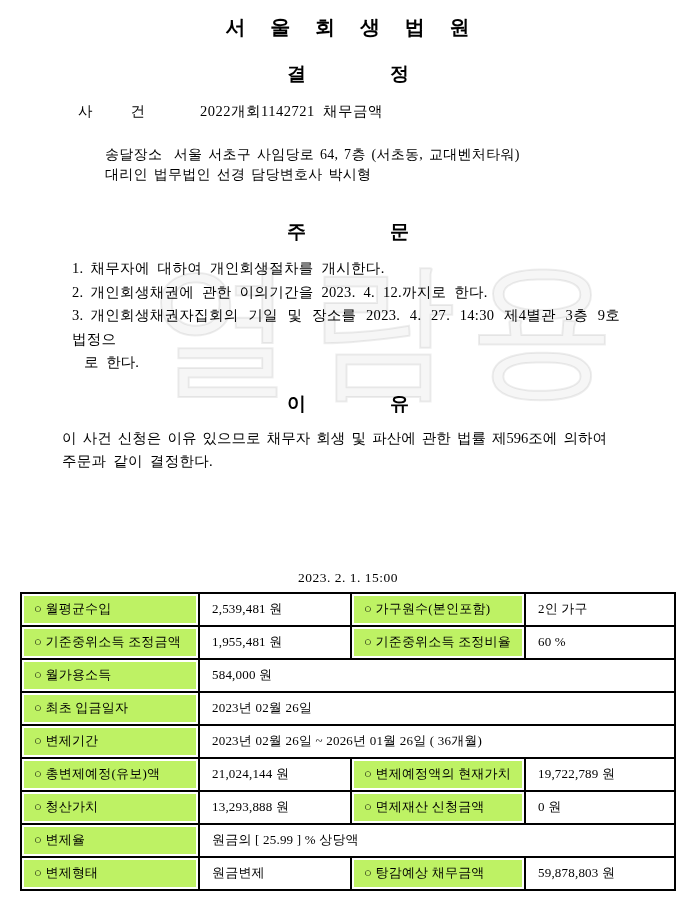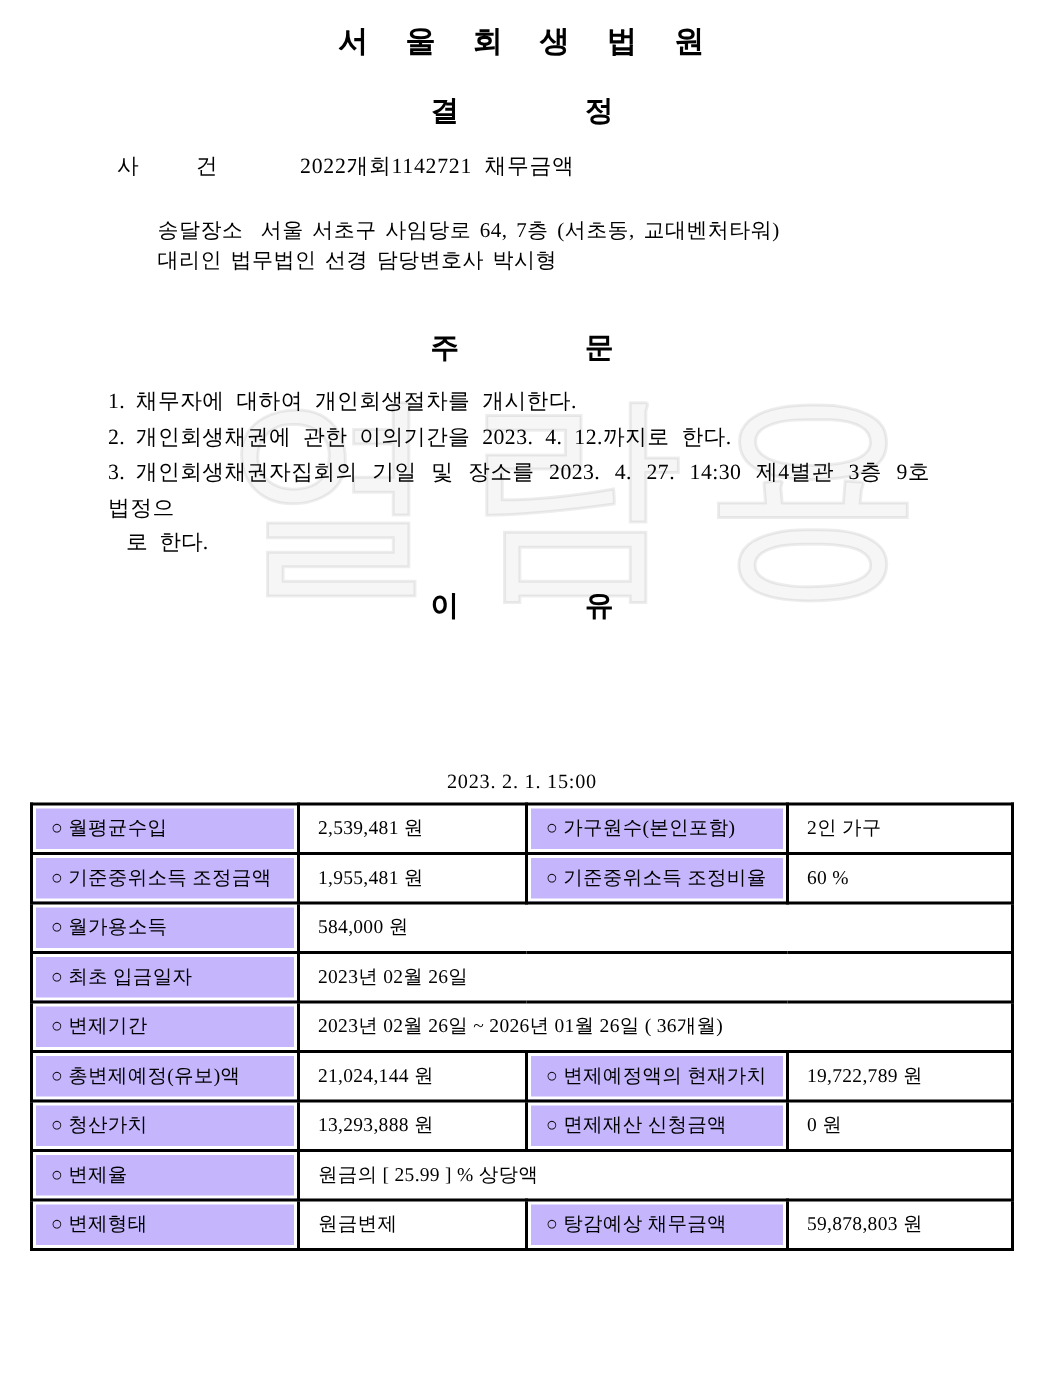--- a/index.html
+++ b/index.html
@@ -103,21 +103,21 @@
   }
   table.repay td {
     border: 2px solid #000;
     height: 33px;
     padding: 0 12px;
     white-space: nowrap;
     overflow: hidden;
     letter-spacing: 0.2px;
   }
   td.lbl {
-    background: #c4b5fd;
+    background: #bef264;
     box-shadow: inset 0 0 0 2px #fff;
     padding-left: 12px;
   }
   td.val-r { }
   td.val-l { text-align: left; }
 </style>
 </head>
 <body>
 
 <div class="page">
@@ -151,20 +151,24 @@
         <span class="num">2.</span><span>개인회생채권에 관한 이의기간을 2023. 4. 12.까지로 한다.</span>
       </div>
       <div class="order-item justified">
         <span class="num">3.</span><span>개인회생채권자집회의 기일 및 장소를 2023. 4. 27. 14:30 제4별관 3층 9호 법정으</span>
       </div>
       <div class="order-cont">로 한다.</div>
     </div>
 
     <h2 class="big-heading reason-heading">이 유</h2>
 
+    <div class="reason-block">
+      <div class="reason-l1">이 사건 신청은 이유 있으므로 채무자 회생 및 파산에 관한 법률 제596조에 의하여</div>
+      <div class="reason-l2">주문과 같이 결정한다.</div>
+    </div>
 
     <div class="datetime">2023. 2. 1. 15:00</div>
 
     <table class="repay">
       <colgroup>
         <col style="width:178px">
           <col style="width:152px">
           <col style="width:174px">
           <col style="width:150px">
       </colgroup>

